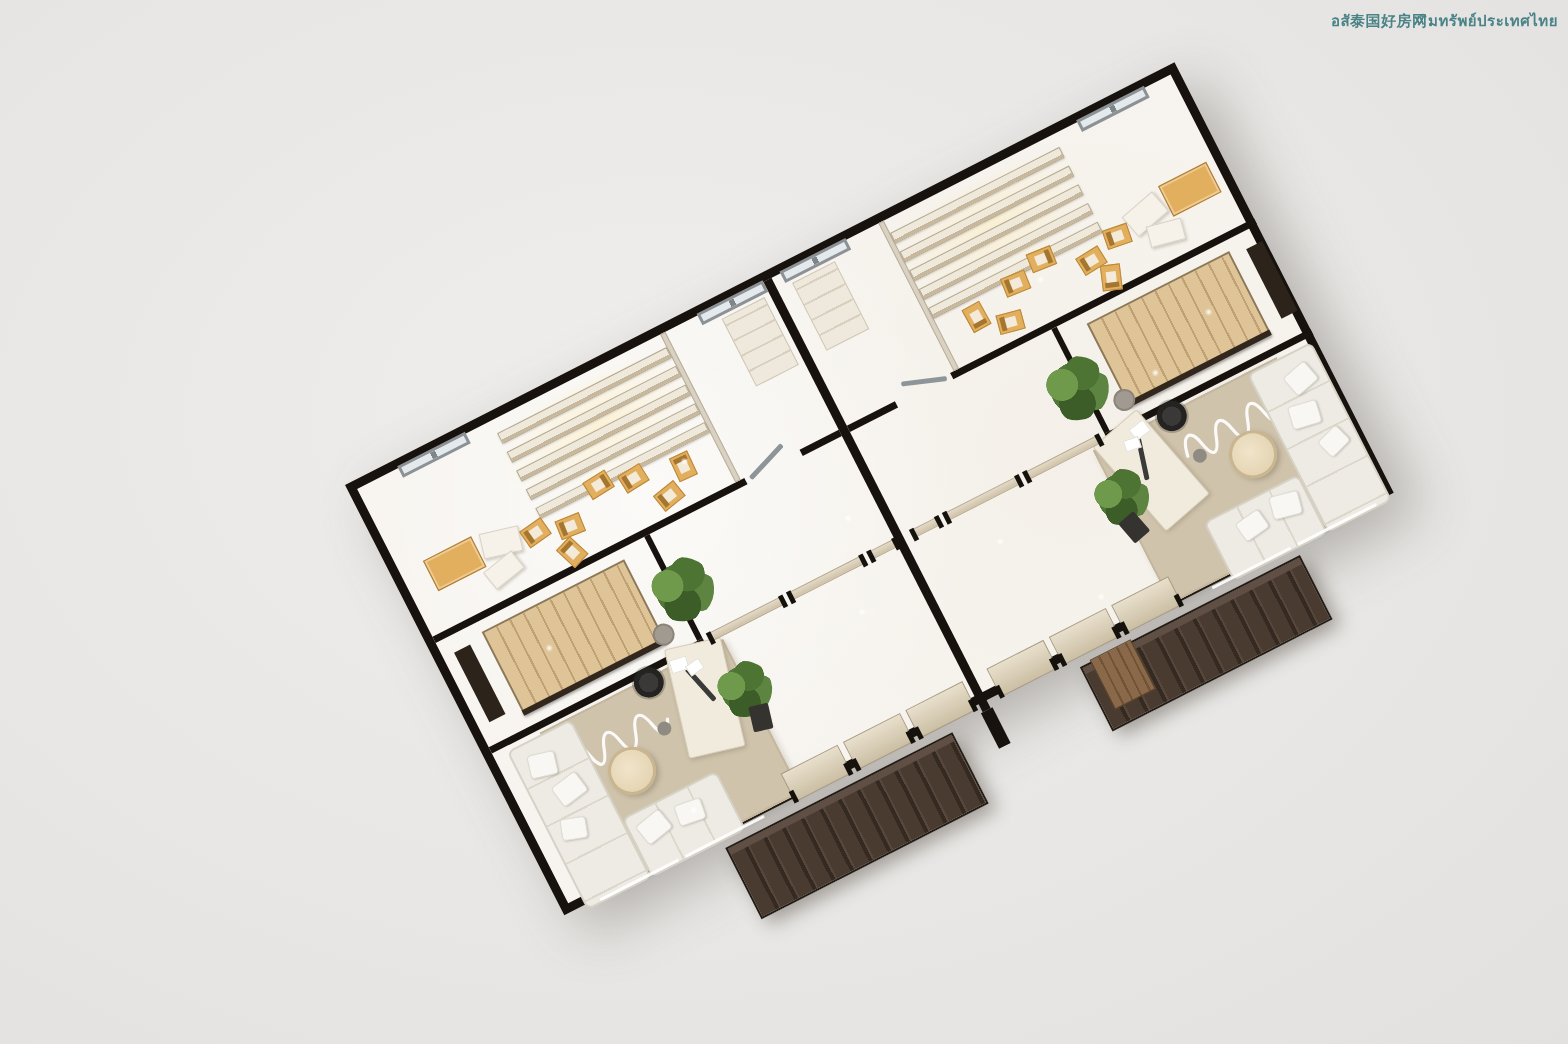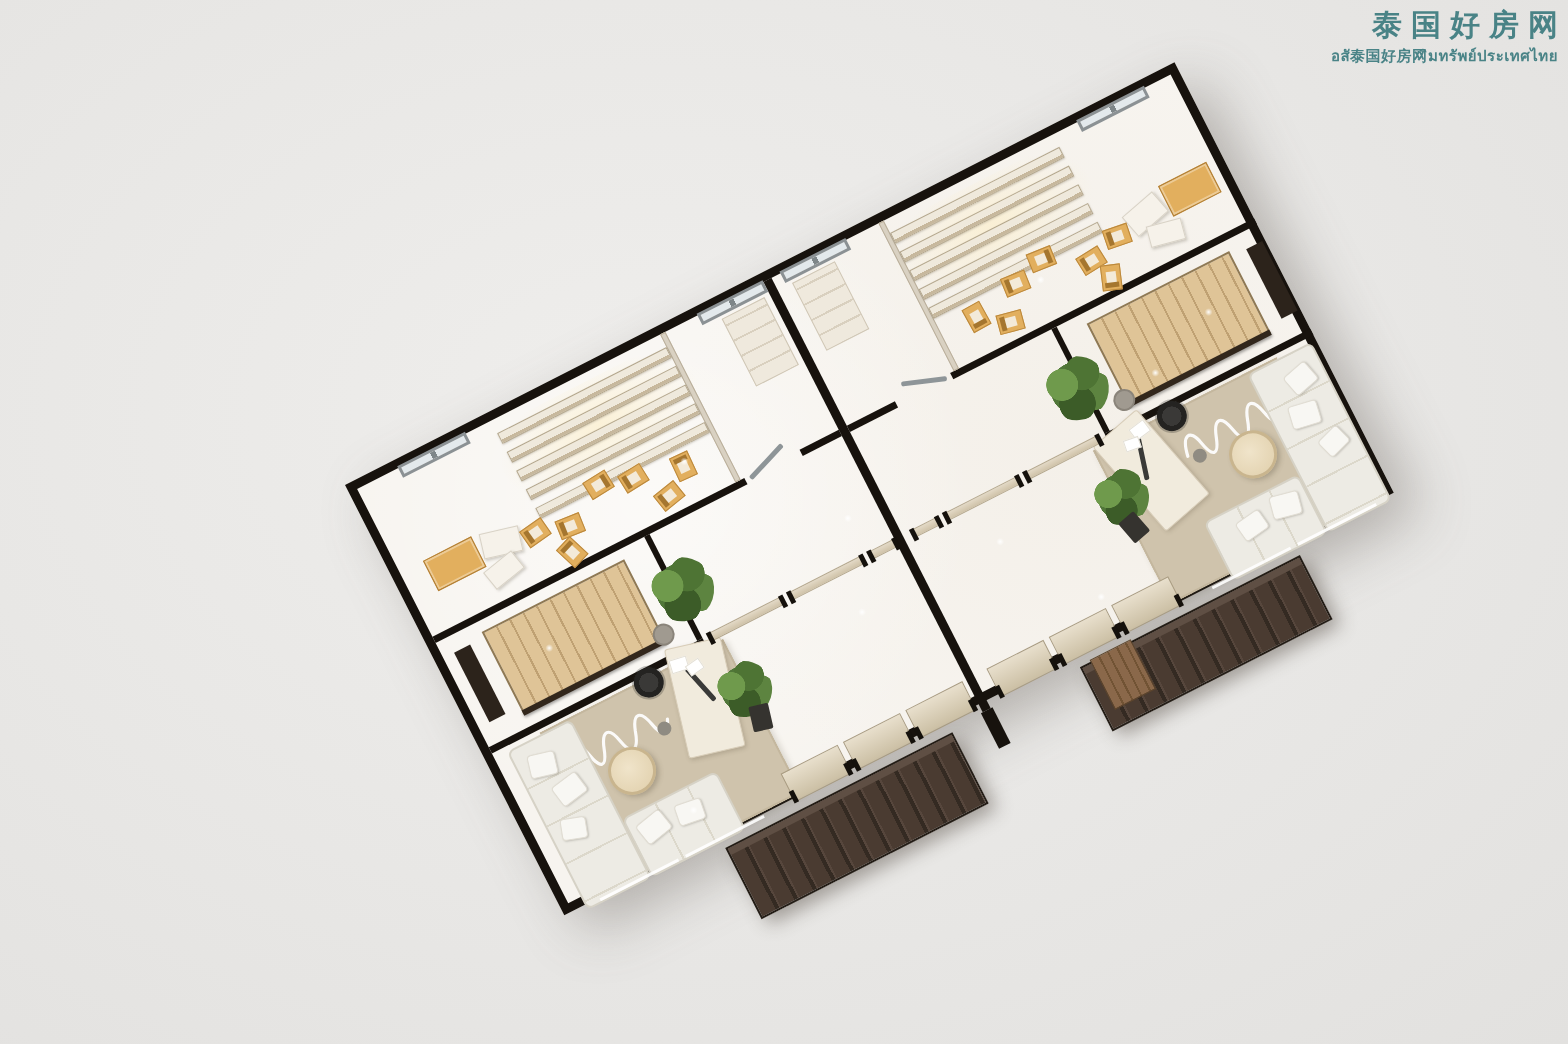--- a/index.html
+++ b/index.html
@@ -216,16 +216,15 @@
       <div class="item item--sparkle" style="left: 390px; top: 335px; width: 8px; height: 8px;"></div>
       <div class="item item--sparkle" style="left: 150px; top: 435px; width: 8px; height: 8px;"></div>
       <div class="item item--sparkle" style="left: 420px; top: 245px; width: 8px; height: 8px;"></div>
       <div class="item item--sparkle" style="left: 700px; top: 120px; width: 8px; height: 8px;"></div>
       <div class="item item--sparkle" style="left: 835px; top: 225px; width: 8px; height: 8px;"></div>
       <div class="item item--sparkle" style="left: 545px; top: 335px; width: 8px; height: 8px;"></div>
       <div class="item item--sparkle" style="left: 760px; top: 255px; width: 8px; height: 8px;"></div>
       <div class="item item--sparkle" style="left: 610px; top: 430px; width: 8px; height: 8px;"></div>
     </div>
   <div class="watermark">
-    <div class="wm-title">泰国好房网</div>
     <div class="wm-sub">อสั泰国好房网ิมทรัพย์ประเทศไทย</div>
   </div>
 </div>
 
 </body></html>

